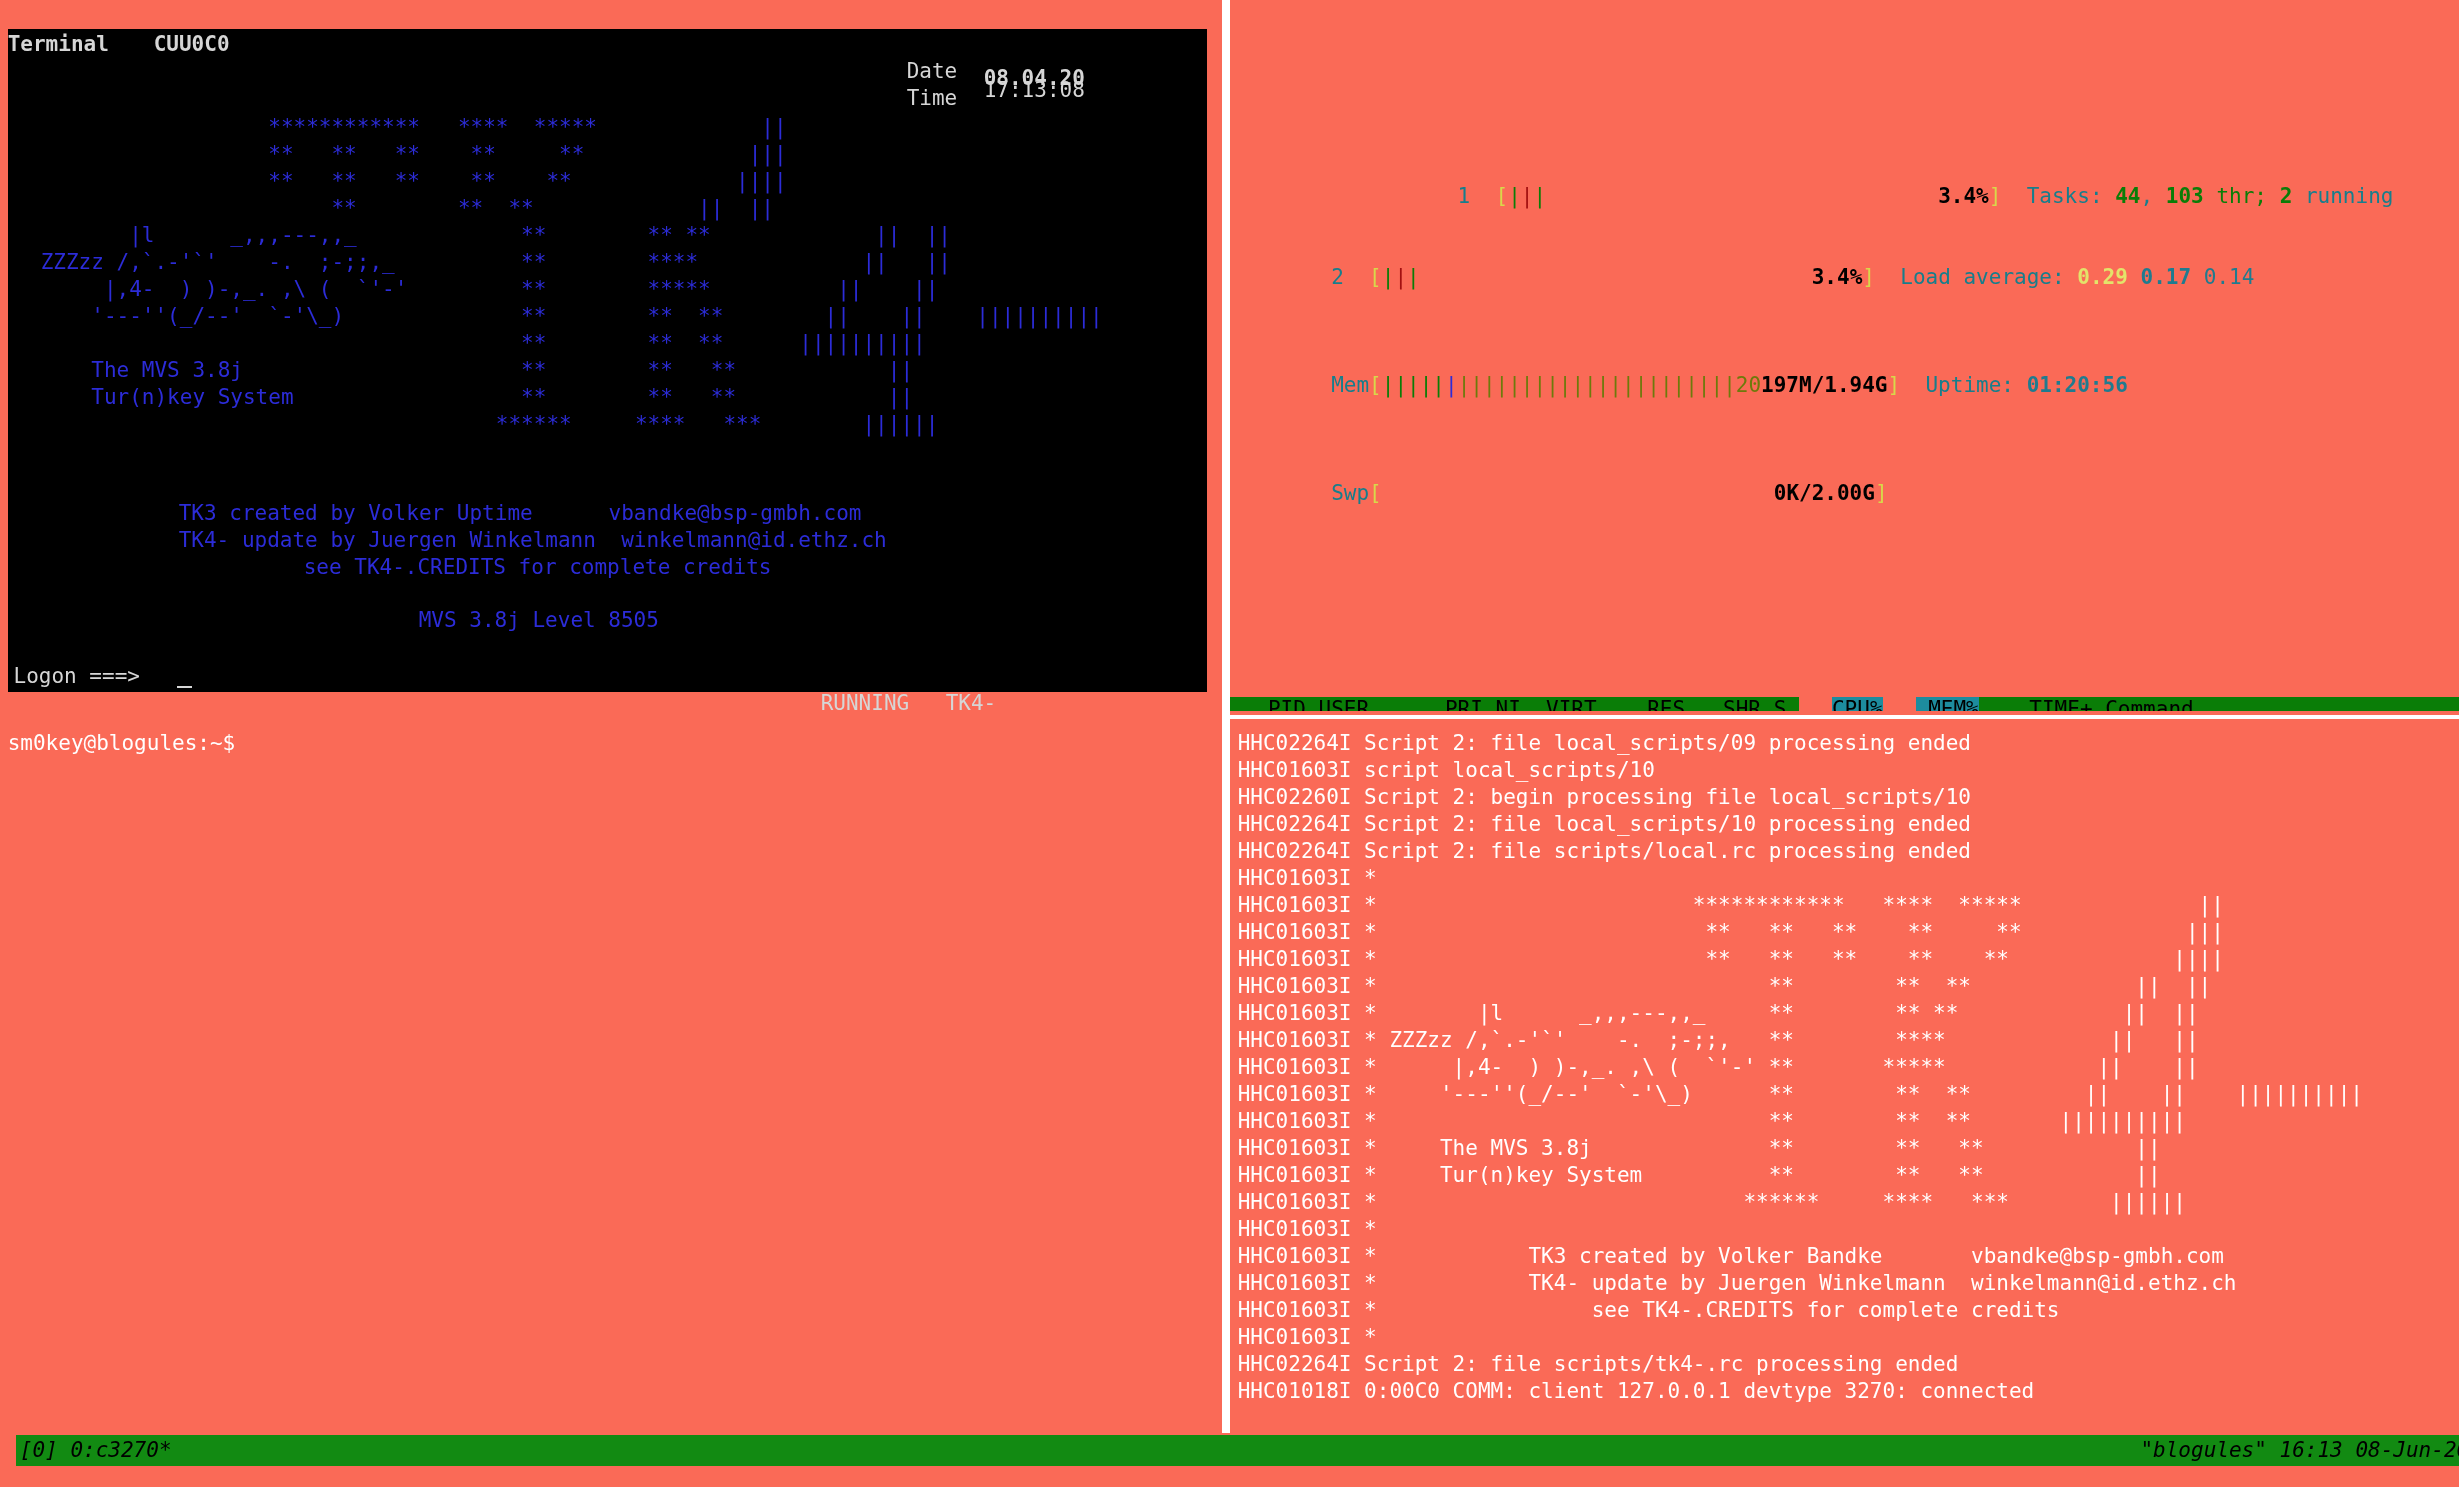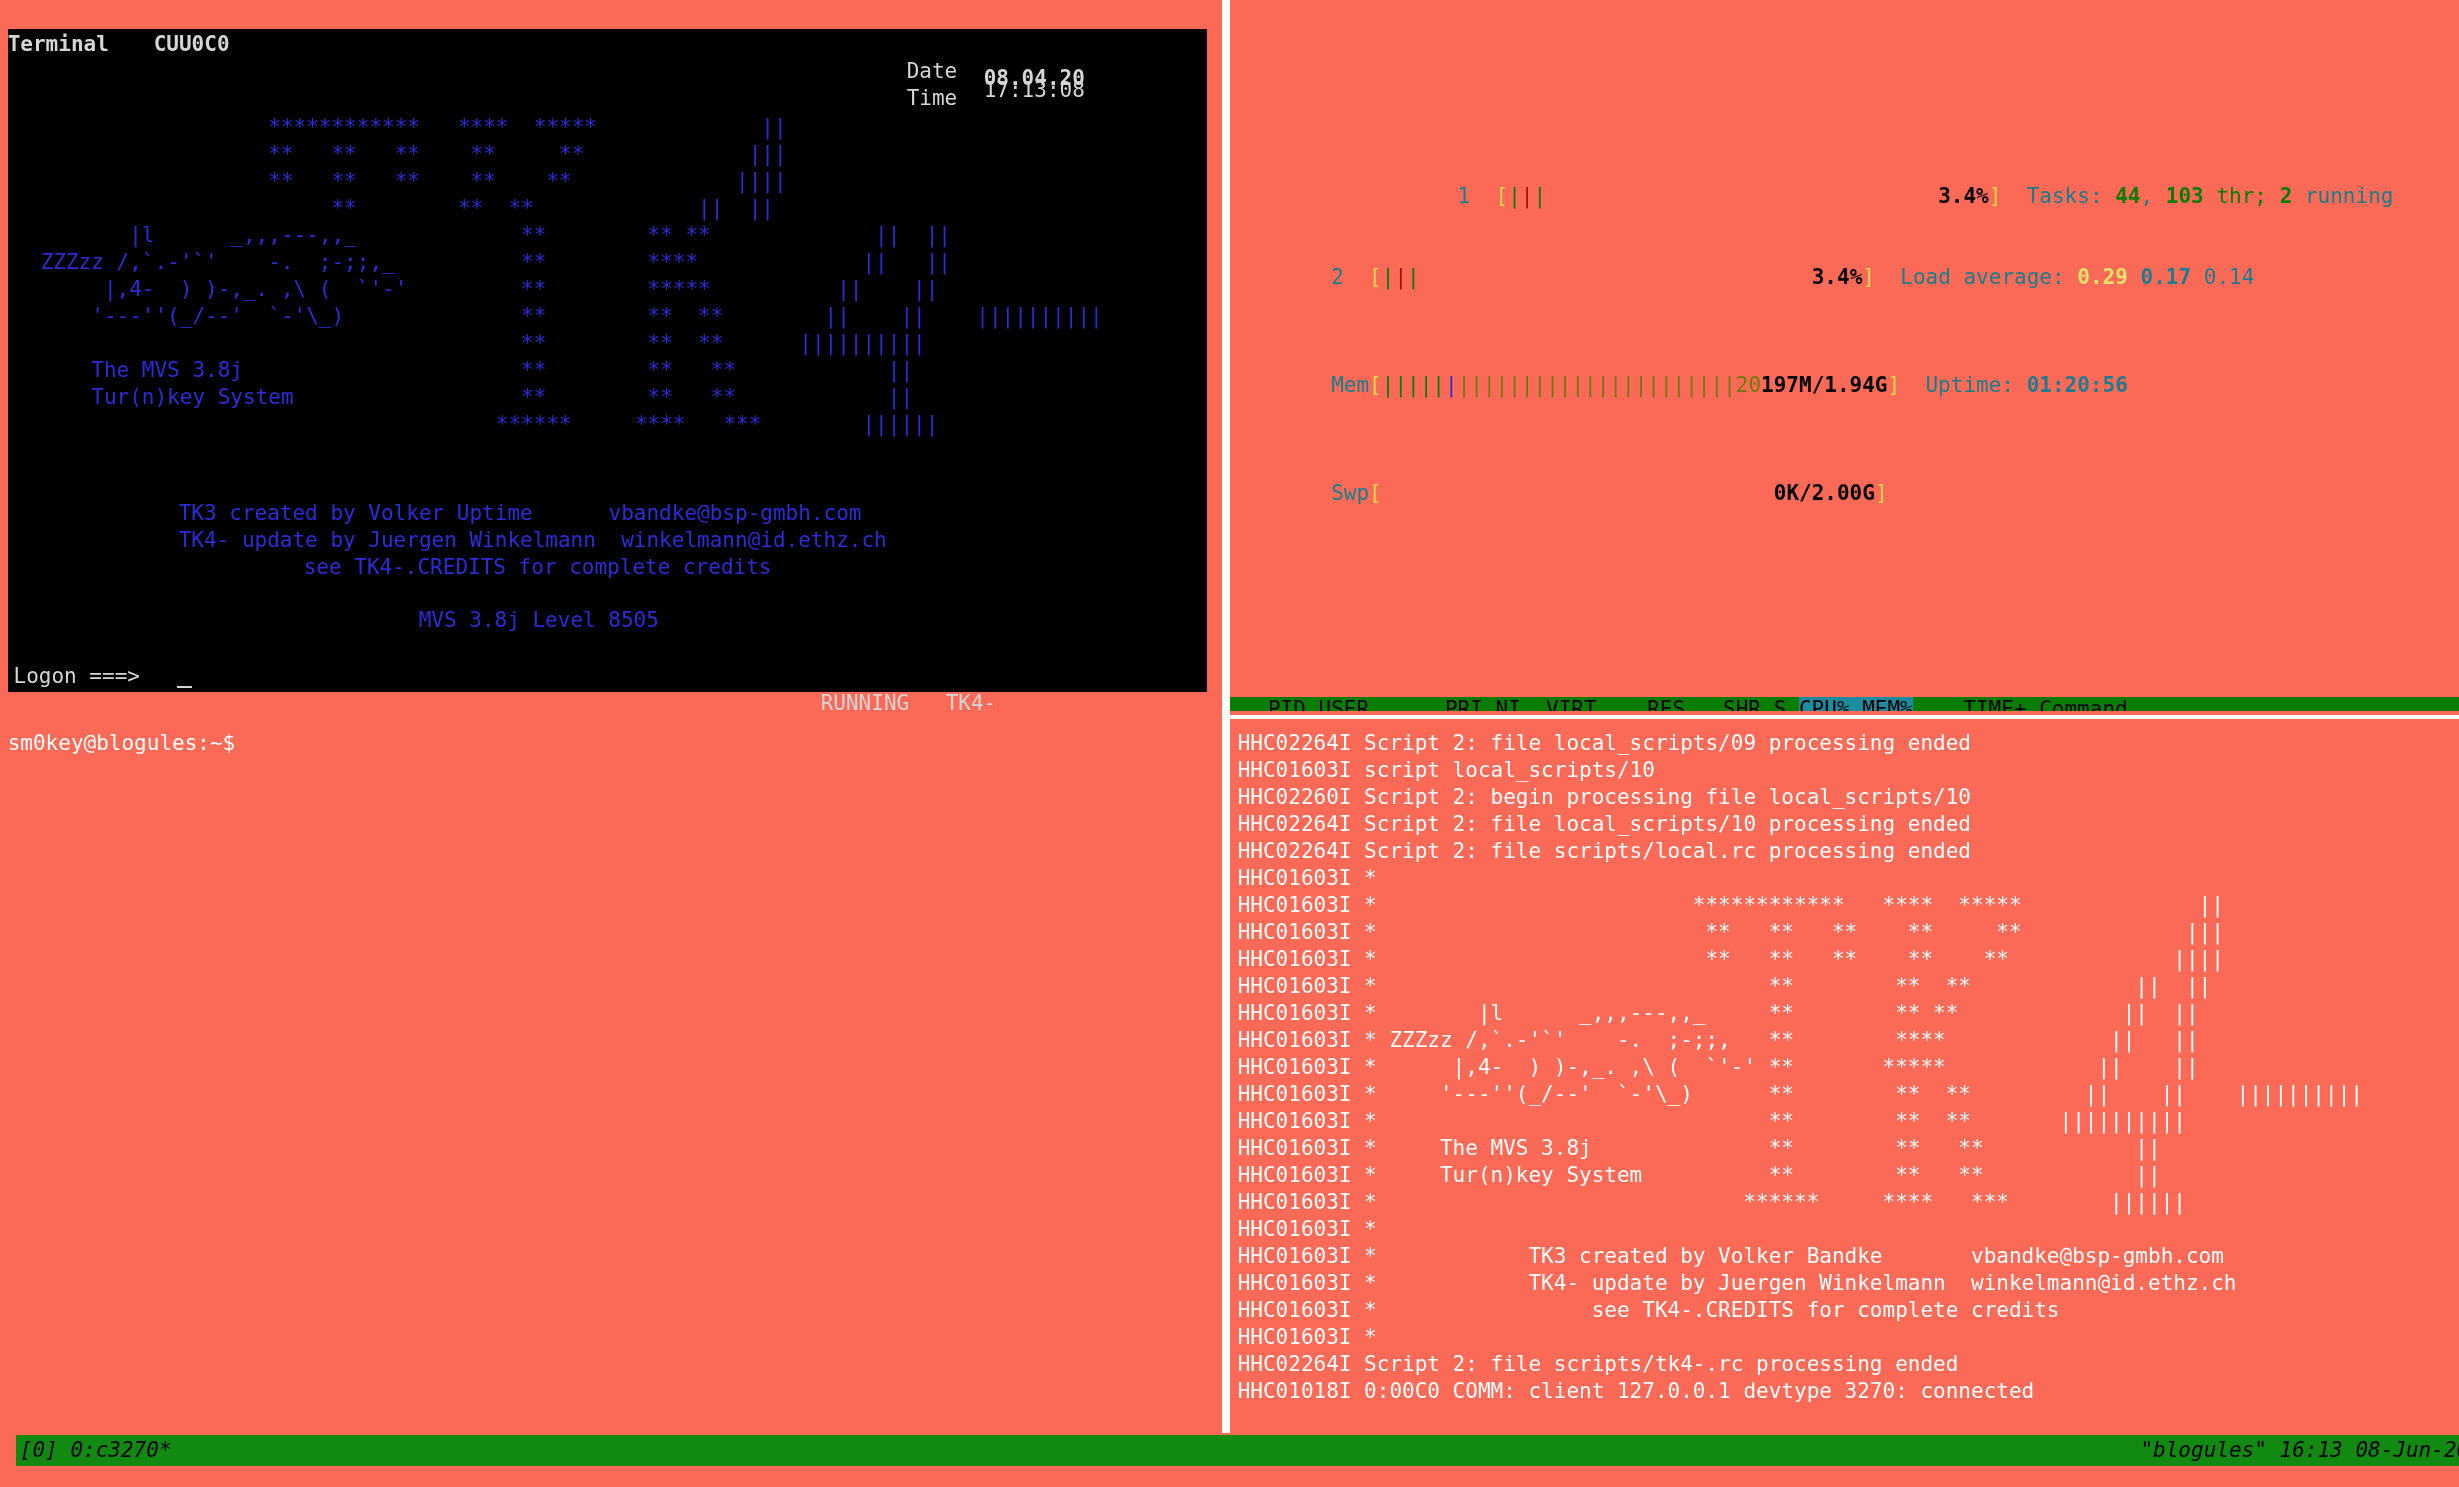--- a/index.html
+++ b/index.html
@@ -37,21 +37,21 @@
   .cy2{color:#1f7b8f;}
   .blk{color:#000;font-weight:bold;}
   .grn{color:#0a7d07;}
   .grn-b{color:#0a7d07;font-weight:bold;}
   .olv{color:#6e7a0b;}
   .ylwb{color:#e3e36a;font-weight:bold;margin-top:10px;}
   .red{color:#a31010;}
   .blu{color:#2c2cd8;}
   .bkt{color:#d8d84a;}
   .hdr{background:#0a7d07;color:#000;}
-  .hdr-sel{background:#1d8c9e;color:#000;}
+  .hdr-sel{background:#1d8c9e;color:#000;margin-left:33px;}
 
   
   .p-bl{left:0;top:722px;width:1222px;height:711px;background:#fa6a57;color:#fff;}
   .prompt{position:absolute;left:7.7px;top:7.7px;white-space:pre;color:#ffffff;}
 
   
   .p-br{left:1230px;top:722px;width:1230px;height:711px;background:#fa6a57;color:#fff;}
   .herc{position:absolute;left:7.7px;top:7.7px;white-space:pre;color:#ffffff;}
   .hline{height:27px;white-space:pre;}
 

